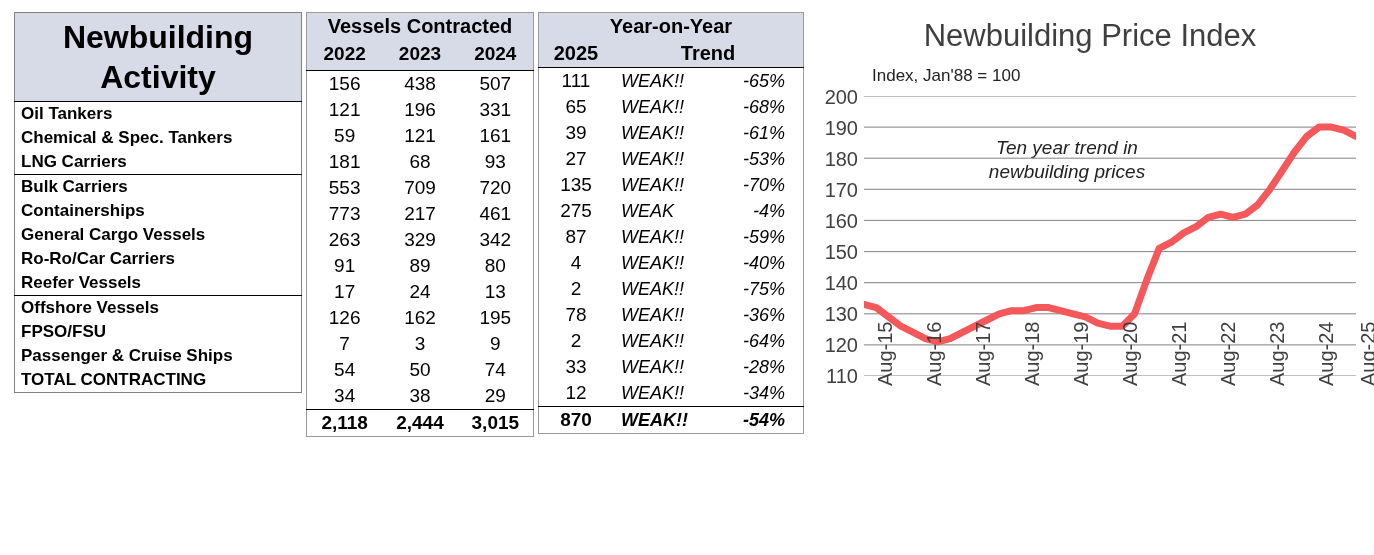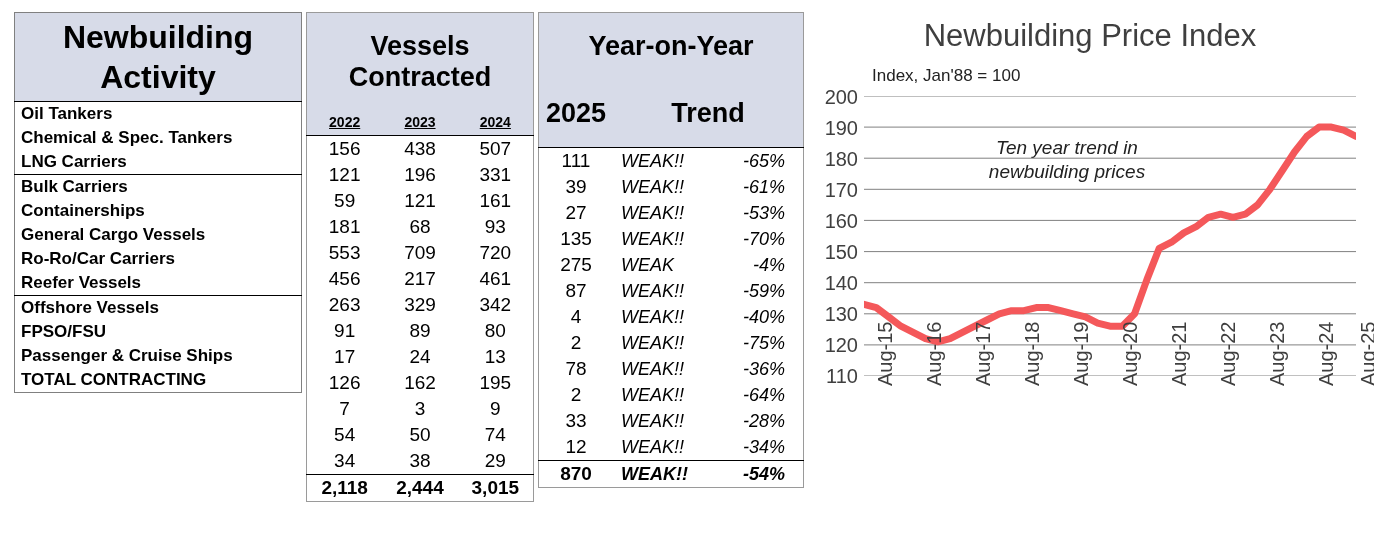--- a/index.html
+++ b/index.html
@@ -20,22 +20,22 @@
     font-weight:bold;
     text-align:center;
     vertical-align:middle;
   }
   .titlecell{
     font-size:32px;
     line-height:1.25;
     padding:4px 12px;
     letter-spacing:0;
   }
-  .subhdr{font-size:14px;padding:3px 0 5px 0;text-decoration:underline;}
-  .bigsub{font-size:27px;padding:18px 0;}
+  .subhdr{font-size:19px;padding:3px 0 5px 0;}
+  .bigsub{font-size:20px;padding:2px 0;}
   .rowlabel{
     font-weight:bold;font-size:17px;
     padding:2px 6px;text-align:left;white-space:nowrap;
   }
   .num{font-size:19px;text-align:center;padding:2px 0;}
   .trend{font-size:18px;font-style:italic;text-align:left;padding:2px 0 2px 8px;white-space:nowrap;}
   .pct{font-size:18px;font-style:italic;text-align:right;padding:2px 18px 2px 0;white-space:nowrap;}
   .totalrow td{font-weight:bold;}
   .sep-bot td{border-bottom:1.5px solid #000;}
 
@@ -170,21 +170,21 @@
             <td class="num">181</td>
             <td class="num">68</td>
             <td class="num">93</td>
           </tr>
       <tr>
             <td class="num">553</td>
             <td class="num">709</td>
             <td class="num">720</td>
           </tr>
       <tr>
-            <td class="num">456</td>
+            <td class="num">773</td>
             <td class="num">217</td>
             <td class="num">461</td>
           </tr>
       <tr>
             <td class="num">263</td>
             <td class="num">329</td>
             <td class="num">342</td>
           </tr>
       <tr>
             <td class="num">91</td>
@@ -232,20 +232,25 @@
         <td class="hdr-cell bigsub" colspan="3">Year-on-Year</td>
       </tr>
       <tr class="hdrband">
         <td class="hdr-cell bigsub" style="width:74px">2025</td>
         <td class="hdr-cell bigsub" colspan="2" style="width:192px">Trend</td>
       </tr>
       <tr>
             <td class="num">111</td>
             <td class="trend">WEAK!!</td>
             <td class="pct">-65%</td>
+          </tr>
+      <tr>
+            <td class="num">65</td>
+            <td class="trend">WEAK!!</td>
+            <td class="pct">-68%</td>
           </tr>
       <tr>
             <td class="num">39</td>
             <td class="trend">WEAK!!</td>
             <td class="pct">-61%</td>
           </tr>
       <tr>
             <td class="num">27</td>
             <td class="trend">WEAK!!</td>
             <td class="pct">-53%</td>

